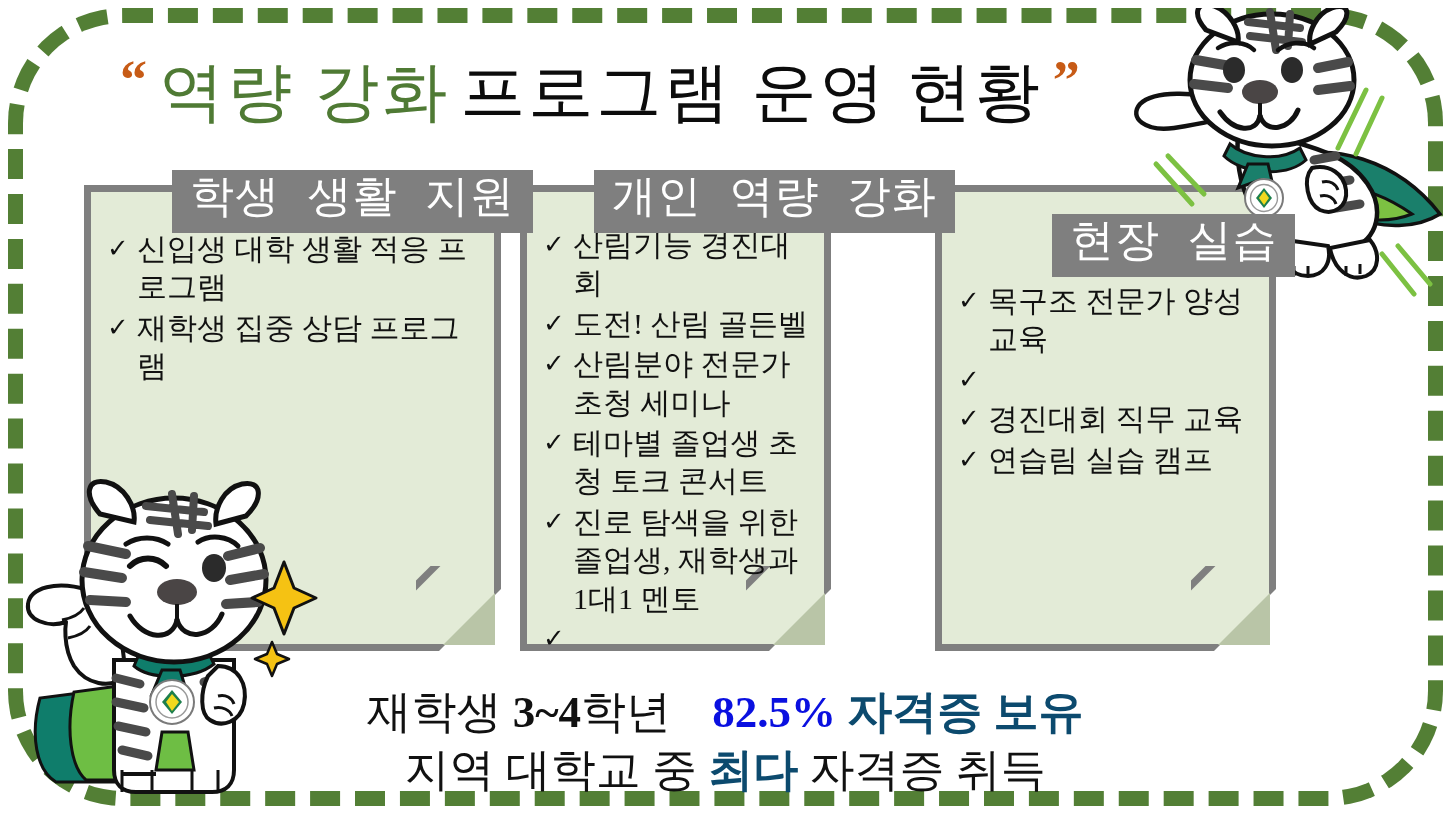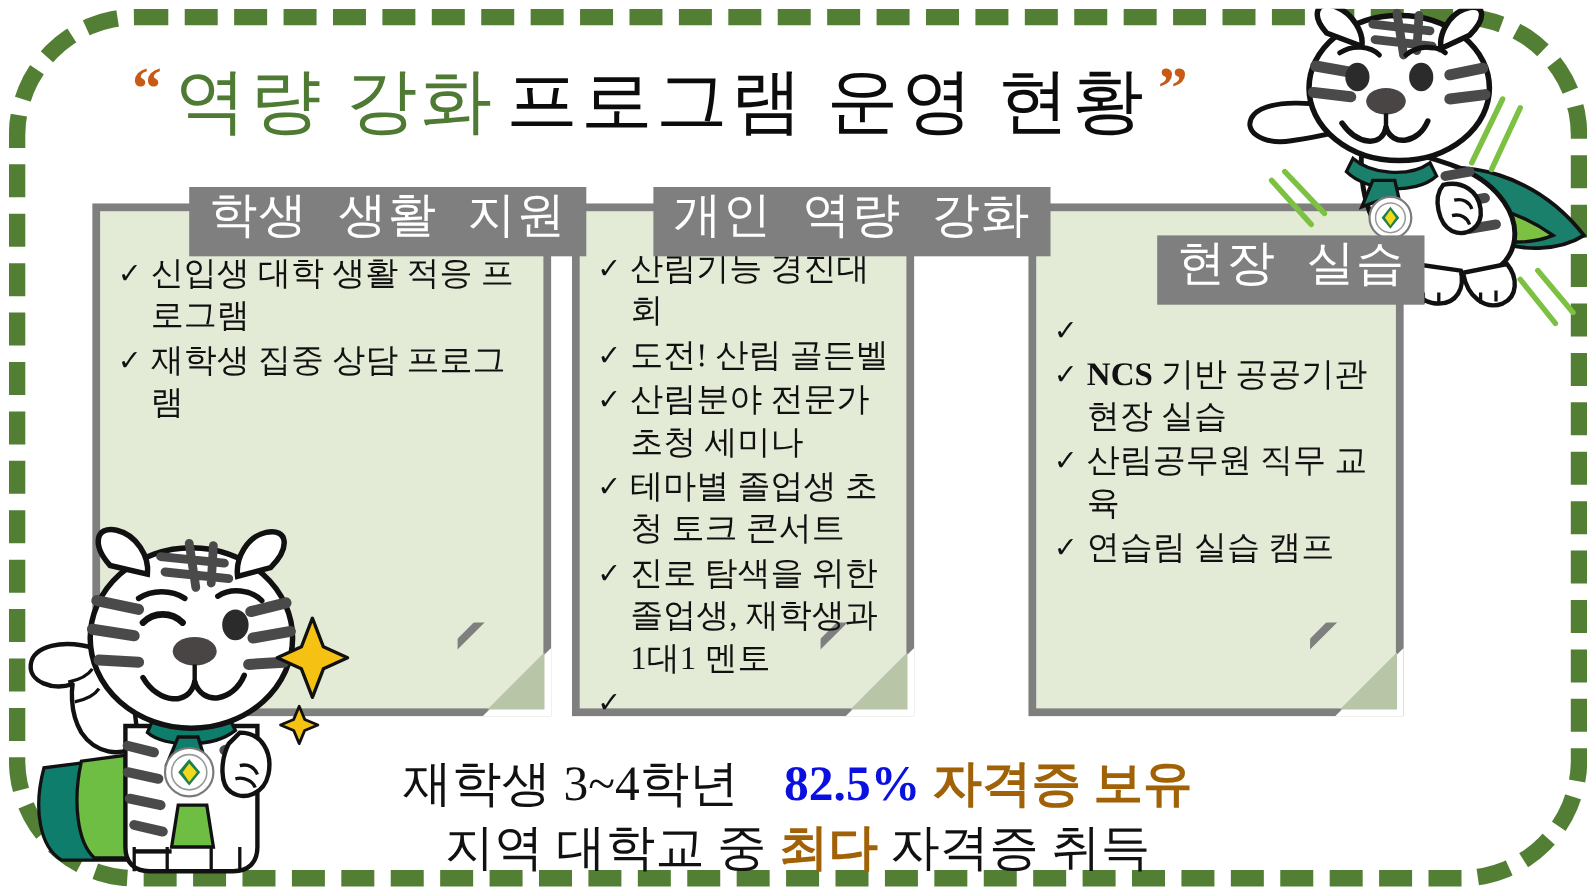--- a/index.html
+++ b/index.html
@@ -139,22 +139,22 @@
     left: 250px; top: 684px;
     width: 950px;
     text-align: center;
     font-size: 45px;
     line-height: 1.28;
     color: #111111;
     white-space: nowrap;
   }
   .statement .line { display: block; }
   .blue-b { color: #0A10E0; font-weight: bold; margin-left: 30px; }
-  .red-b { color: #a16207; font-weight: bold; }
-  .blk-b { font-weight: normal; }
+  .red-b { color: #0c4a6e; font-weight: bold; }
+  .blk-b { font-weight: bold; }
 
   
   .mascot { position: absolute; }
   #mascot-left { left: 22px; top: 470px; width: 300px; height: 330px; }
   #mascot-right { left: 1130px; top: 8px; width: 318px; height: 300px; }
 </style>
 </head>
 <body>
 
 <div id="slide">
@@ -222,28 +222,28 @@
   <div class="card-header" style="left:594px; top:170px;text-align:center;">개인 역량 강화</div>
 
   <div class="card" id="card-3" style="left:935px; top:185px; width:341px; height:466px;">
     <div class="fold-shade"></div>
     <div class="fold-tri"></div>
     <div class="fold-edge"></div>
     <div class="card-body" style="top:90px;">
       <ul class="items">
         <li>
           <span class="chk">✓</span>
-        </li>
-        <li>
-          <span class="chk">✓</span>
-          <span class="txt" id="ncs-item"><span class="bold">NCS</span> 기반 공공기관 현장 실습</span>
-        </li>
-        <li>
-          <span class="chk">✓</span>
-          <span class="txt">산림공무원 직무 교육</span>
+          <span class="txt">목구조 전문가 양성 교육</span>
+        </li>
+        <li>
+          <span class="chk">✓</span>
+        </li>
+        <li>
+          <span class="chk">✓</span>
+          <span class="txt">경진대회 직무 교육</span>
         </li>
         <li>
           <span class="chk">✓</span>
           <span class="txt">연습림 실습 캠프</span>
         </li>
       </ul>
     </div>
   </div>
   <div class="card-header" style="left:1052px; top:170px;margin-top:44px;">현장 실습</div>
 

